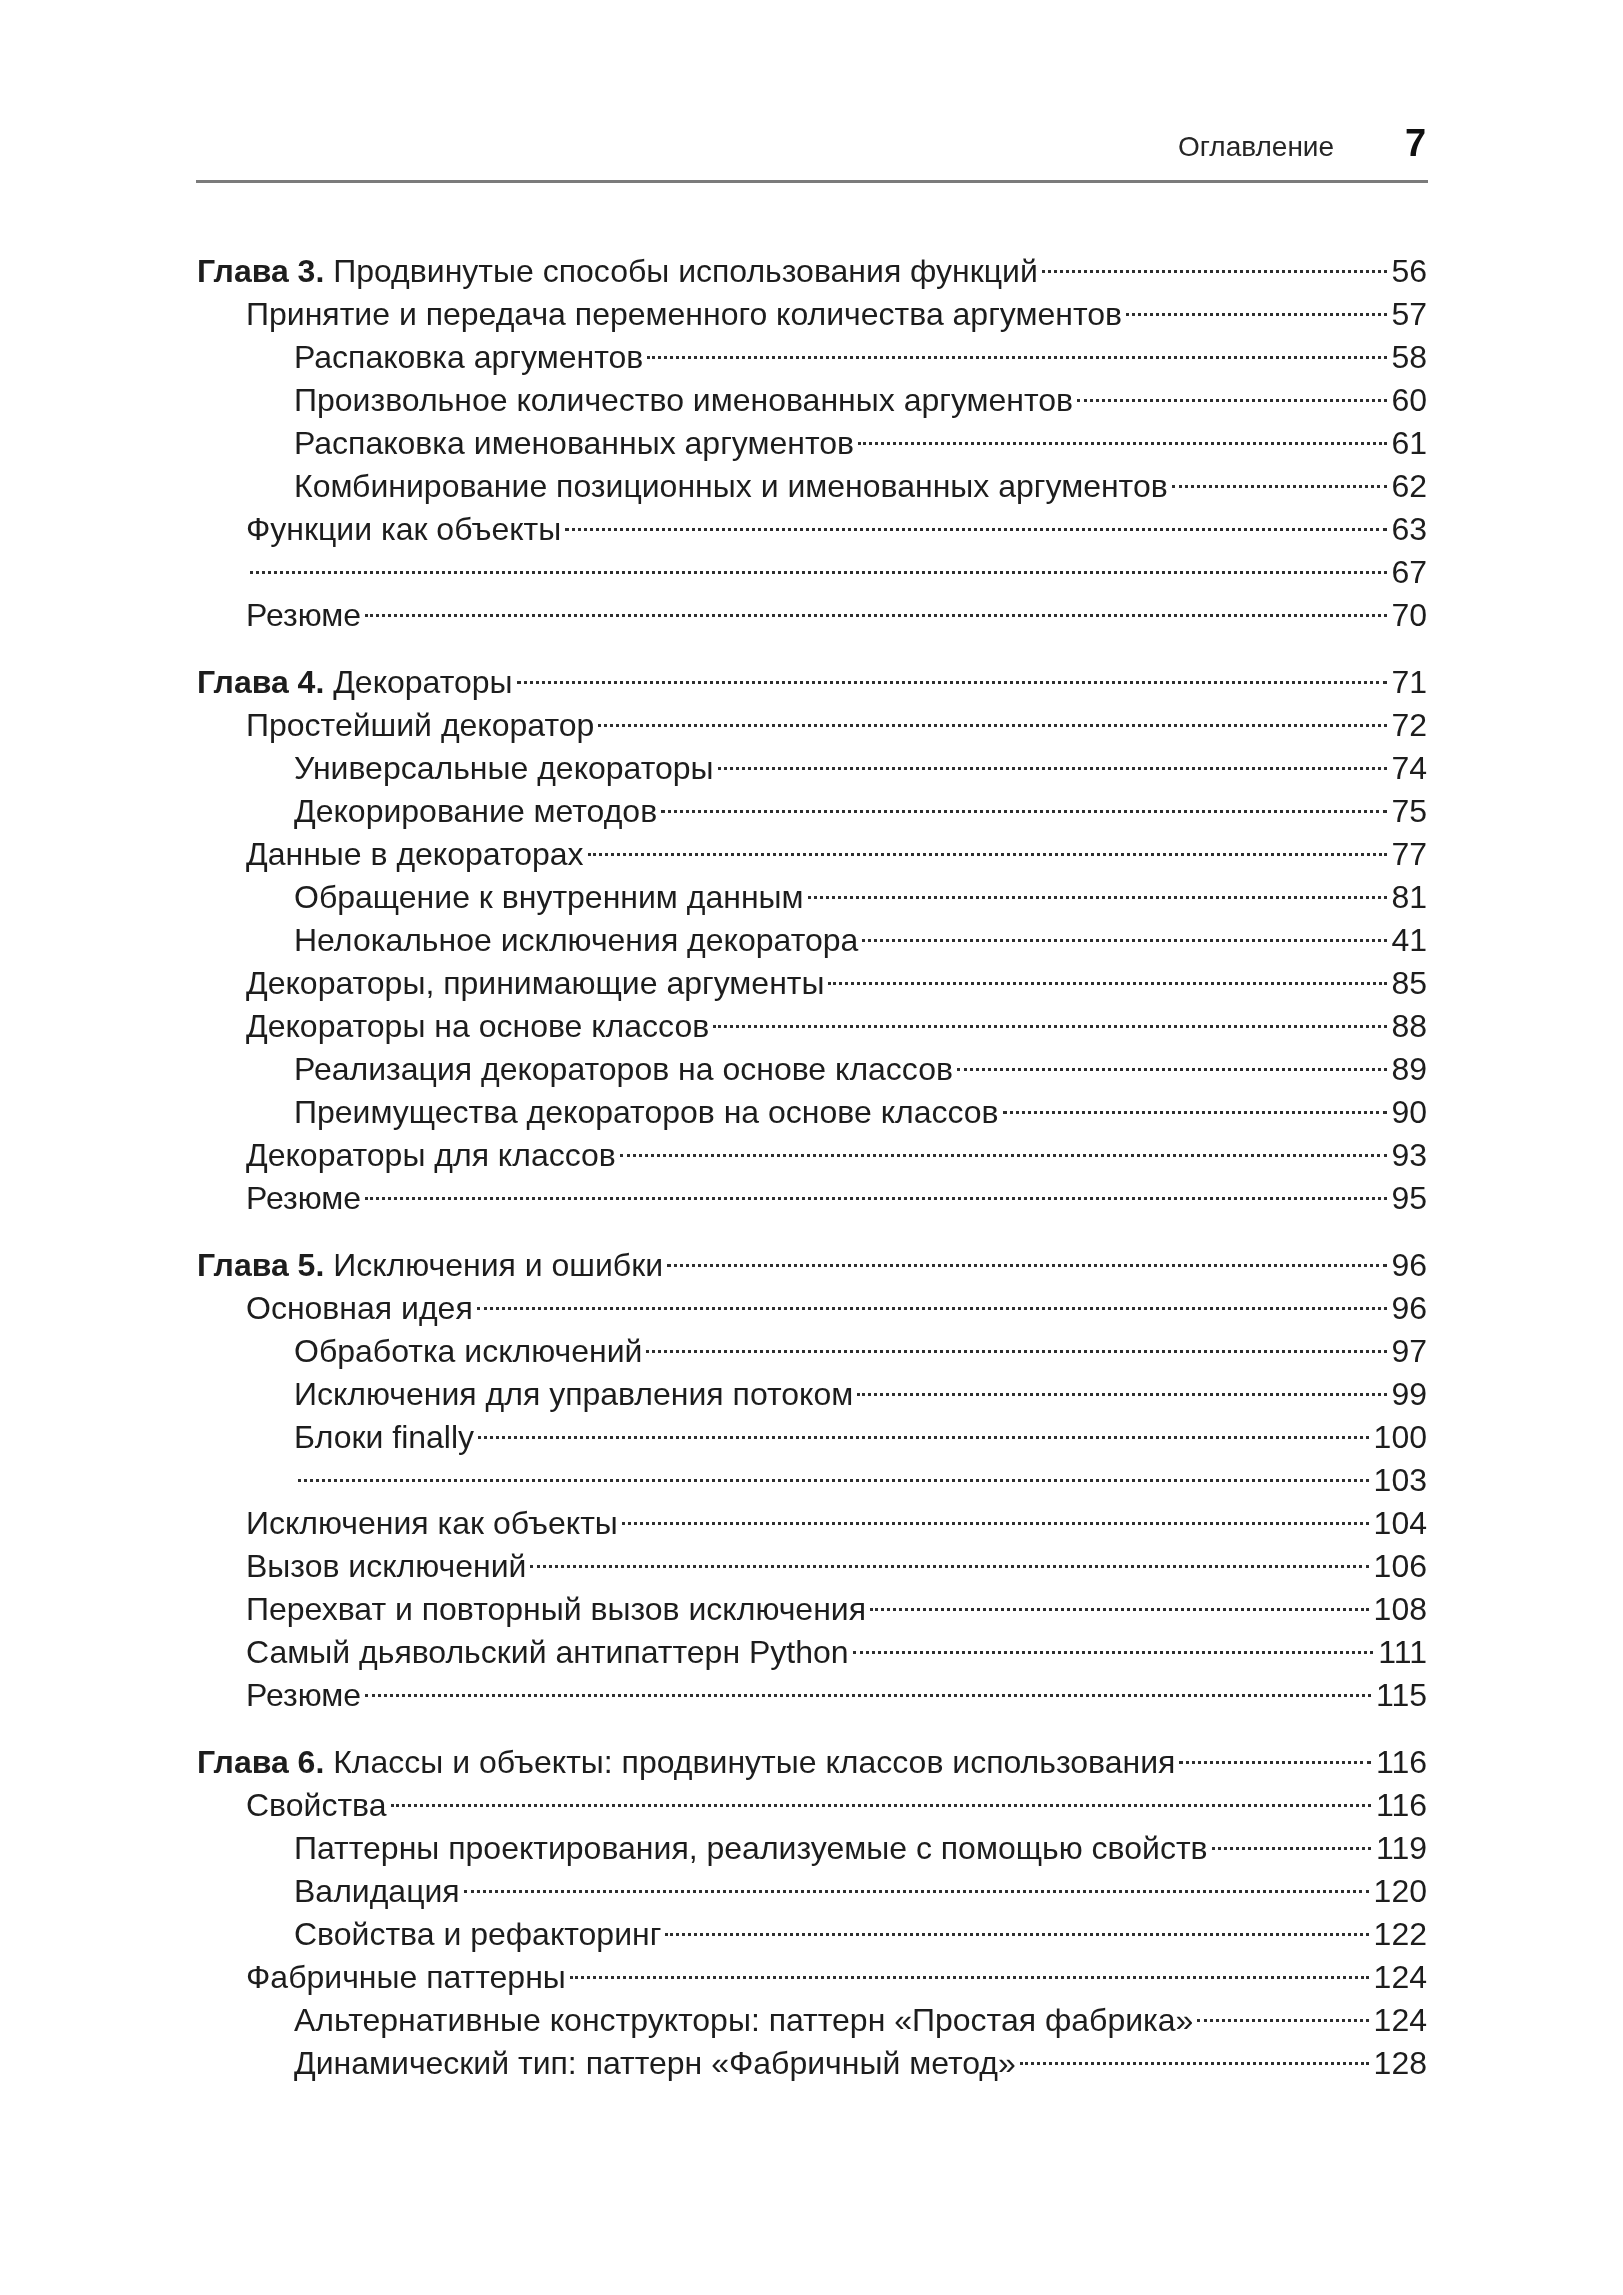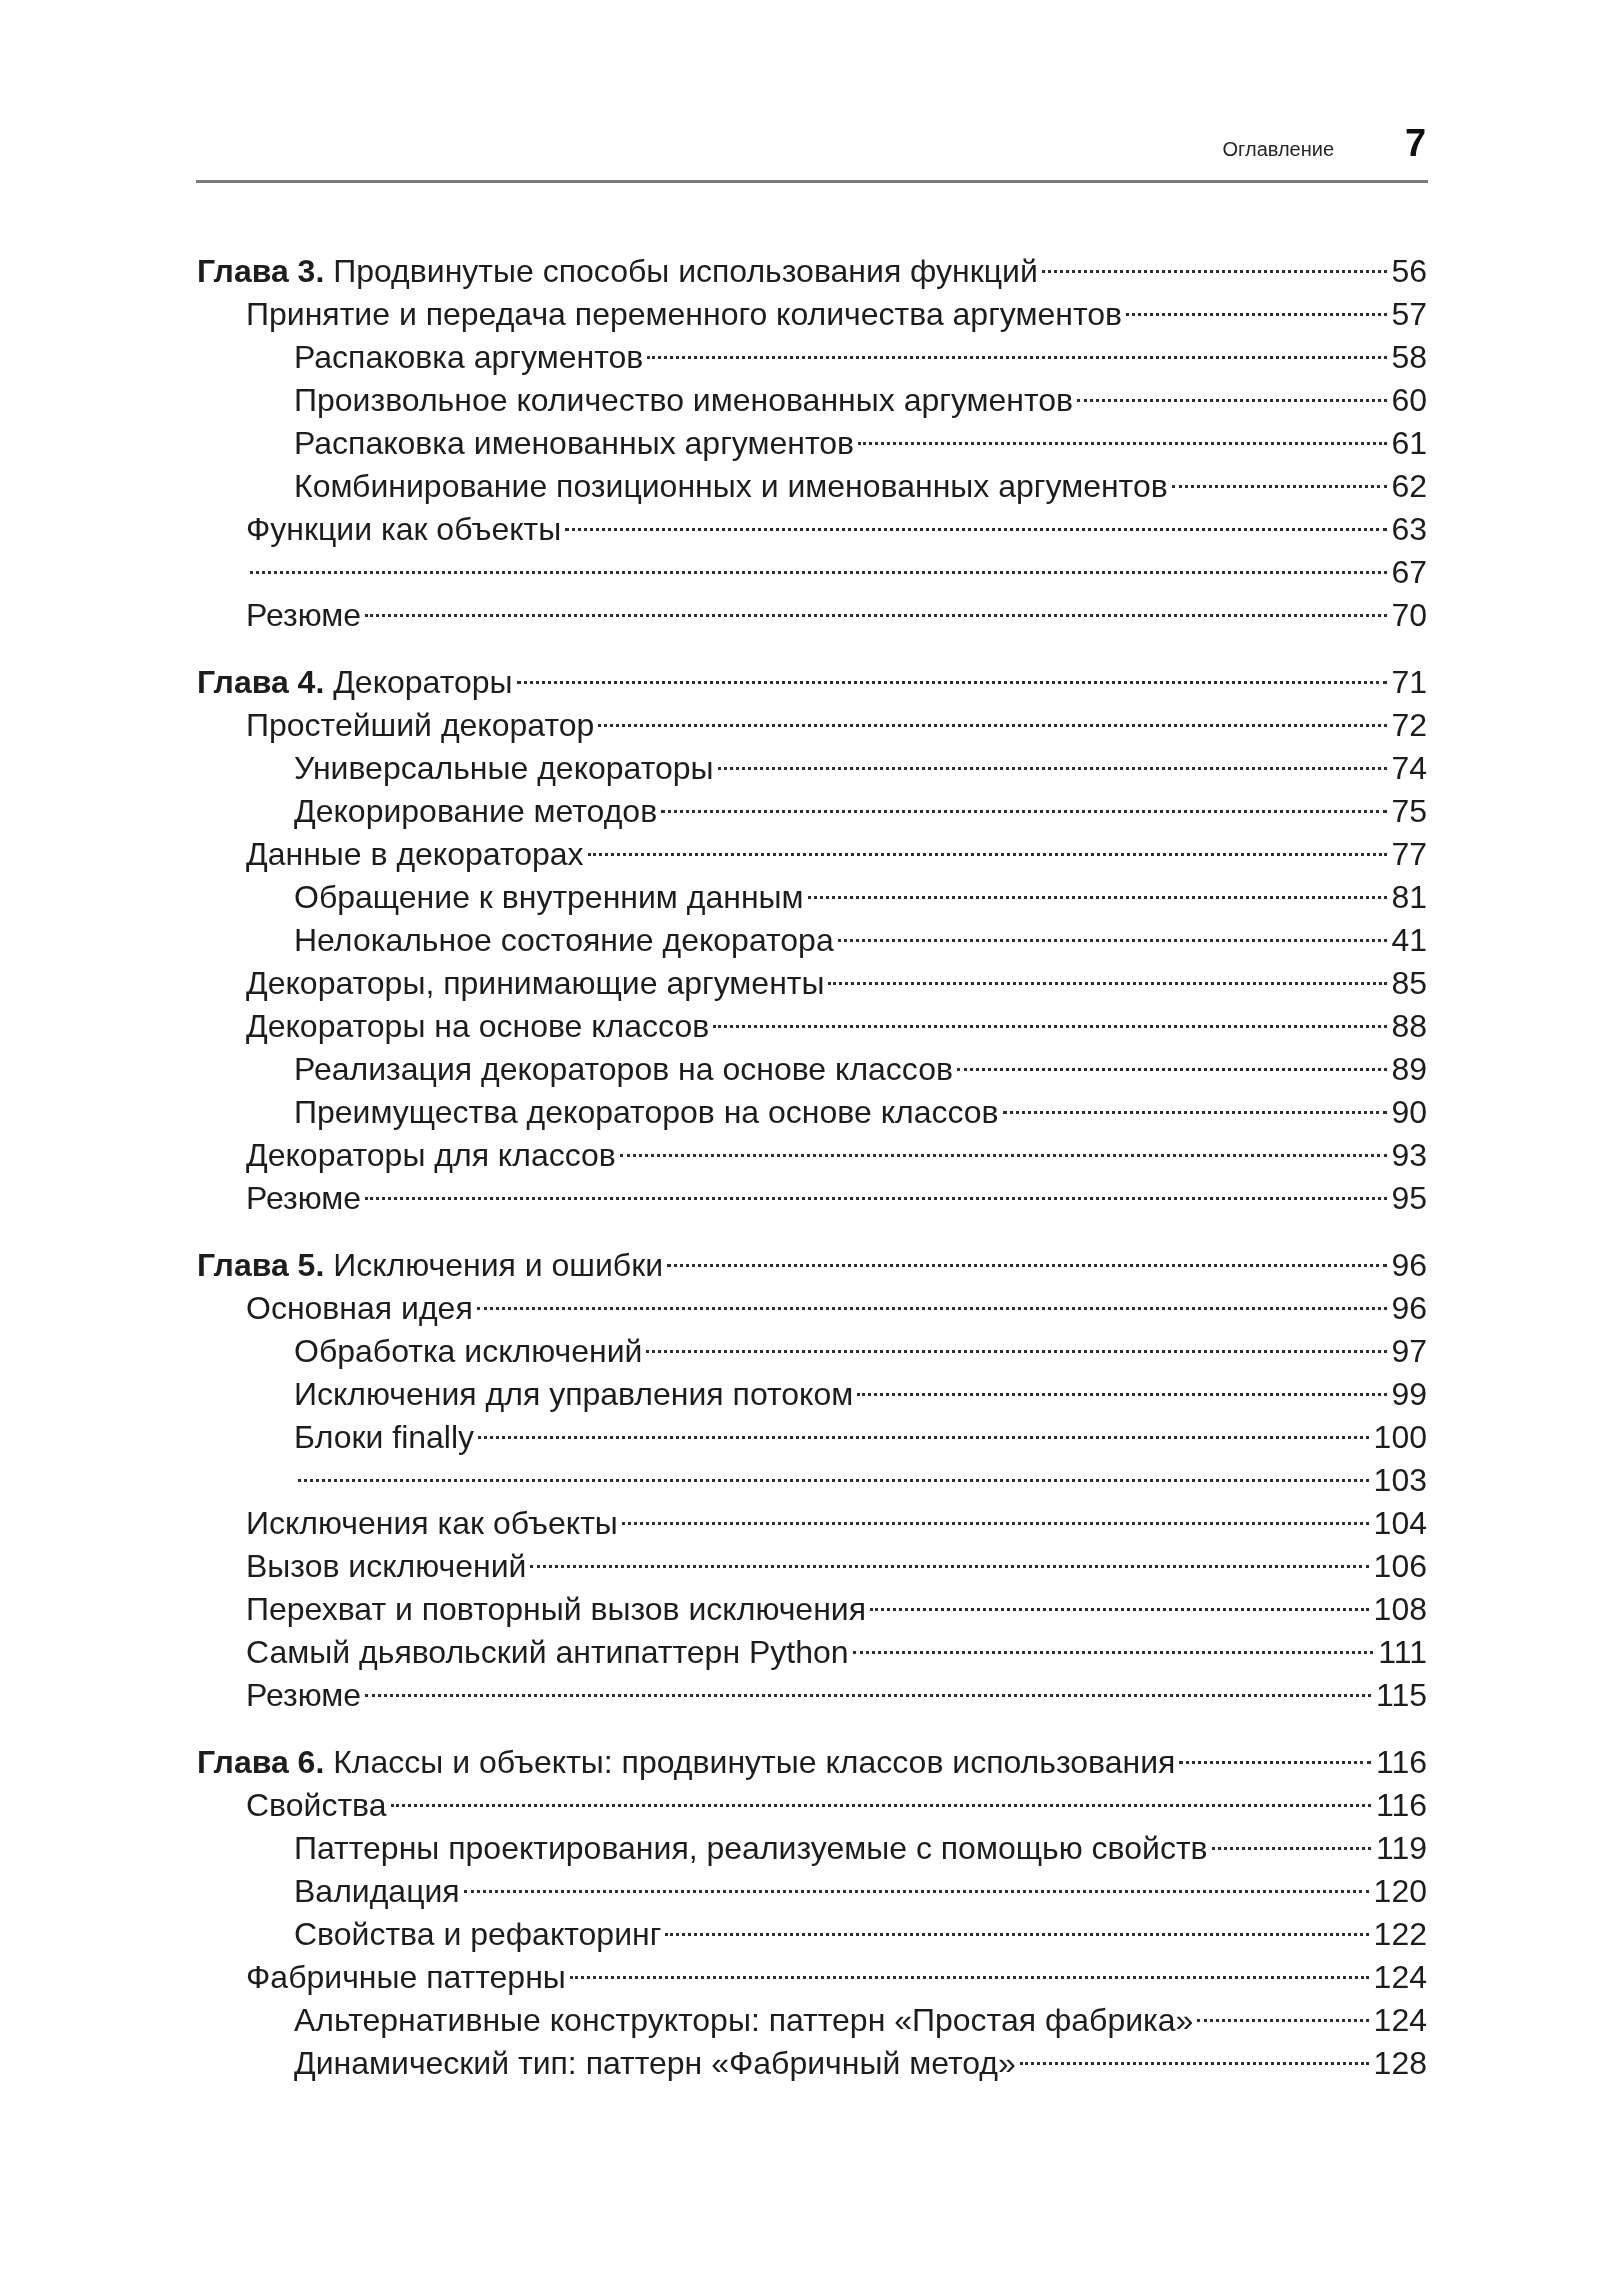--- a/index.html
+++ b/index.html
@@ -12,21 +12,21 @@
     overflow: hidden;
   }
   .page { position: absolute; inset: 0; background: #ffffff; }
 
   .header {
     position: absolute;
     top: 122px; left: 197px; width: 1230px;
     display: flex; justify-content: flex-end; align-items: baseline;
     gap: 71px;
   }
-  .header-title { font-size: 20px; color: #262626; }
+  .header-title { font-size: 28px; color: #262626; }
   .header-num { font-size: 38px; font-weight: 700; color: #101010; letter-spacing: 0.8px; }
 
   .rule {
     position: absolute;
     top: 180px; left: 196px; width: 1232px; height: 3.2px;
     background: #7b7b7b;
   }
 
   .toc {
     position: absolute;
@@ -139,21 +139,21 @@
           <span class="title">Данные в декораторах</span>
           <span class="leader"></span>
           <span class="pg">77</span>
         </div>
         <div class="row lvl2">
           <span class="title">Обращение к внутренним данным</span>
           <span class="leader"></span>
           <span class="pg">81</span>
         </div>
         <div class="row lvl2">
-          <span class="title">Нелокальное состояние декоратора</span>
+          <span class="title">Нелокальное исключения декоратора</span>
           <span class="leader"></span>
           <span class="pg">41</span>
         </div>
         <div class="row lvl1">
           <span class="title">Декораторы, принимающие аргументы</span>
           <span class="leader"></span>
           <span class="pg">85</span>
         </div>
         <div class="row lvl1">
           <span class="title">Декораторы на основе классов</span>

